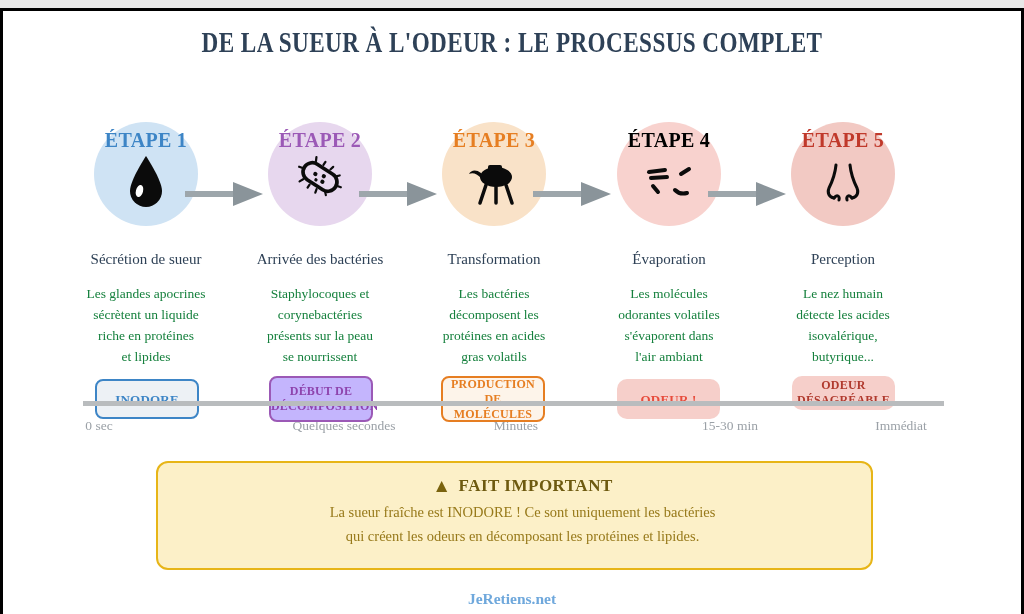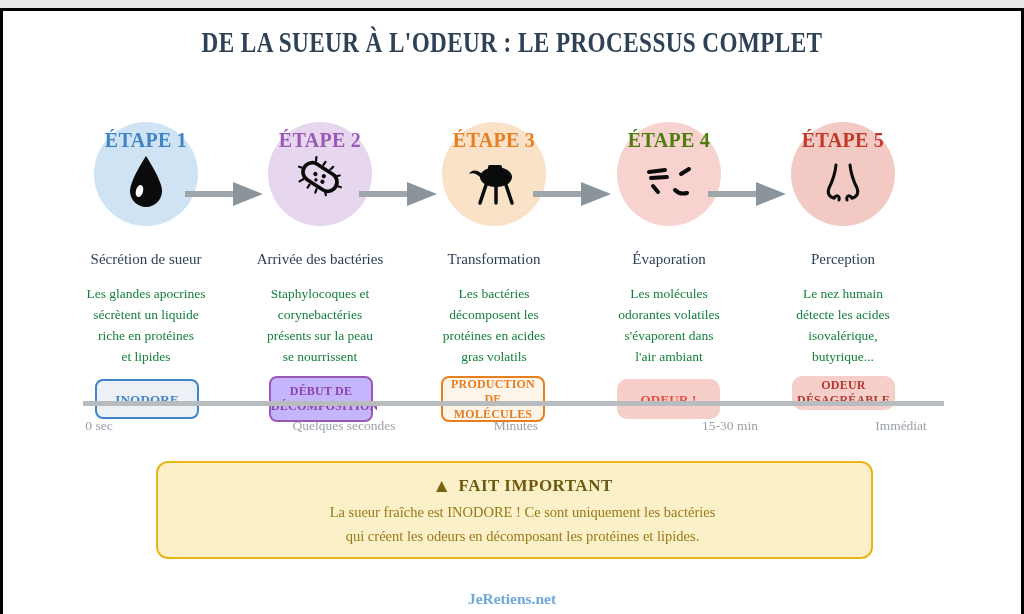--- a/index.html
+++ b/index.html
@@ -23,21 +23,21 @@
     font-size:20px;font-weight:bold;letter-spacing:.3px;}
   .icon{position:absolute;top:142px;left:50%;transform:translateX(-50%);}
   .heading{position:absolute;top:240px;left:-8px;width:192px;text-align:center;
     font-size:15px;font-weight:normal;color:#2e4156;}
   .desc{position:absolute;top:272px;left:0;width:176px;text-align:center;
     font-size:13.5px;line-height:21px;color:#15803d;}
   .desc span{display:block;}
   .s1 .circle{background:#cfe3f4}.s1 .etape{color:#3d85c6}
   .s2 .circle{background:#e7d7ee}.s2 .etape{color:#9b59b6}
   .s3 .circle{background:#f9e2c8}.s3 .etape{color:#e67e22}
-  .s4 .circle{background:#f8d2ce}.s4 .etape{color:#4d7c0f}
+  .s4 .circle{background:#f8d2ce}.s4 .etape{color:#000000}
   .s5 .circle{background:#f2c9c3}.s5 .etape{color:#c0392b}
   
   .arrow{position:absolute;top:171px;width:78px;height:24px;}
   .arrow.a1{left:182px}.arrow.a2{left:356px}.arrow.a3{left:530px}.arrow.a4{left:705px}
   
   .tl-line{position:absolute;left:80px;top:390px;width:861px;height:5px;
     background:#b9bcbe;z-index:3;}
   .badge{position:absolute;z-index:2;border-radius:8px;display:flex;
     flex-direction:column;justify-content:center;text-align:center;
     font-weight:bold;font-size:12px;line-height:15px;letter-spacing:.2px;}
@@ -49,21 +49,21 @@
   .badge.b3{left:438px;top:365px;width:104px;height:46px;background:#fdf4ea;
     border:2.5px solid #e67e22;color:#e67e22;}
   .badge.b4{left:614px;top:368px;width:103px;height:40px;background:#f6cfca;
     color:#e74c3c;font-size:13px;border-radius:10px;}
   .badge.b5{left:789px;top:365px;width:103px;height:34px;background:#f6cfca;
     color:#b03a2e;border-radius:10px;}
   .time{position:absolute;top:407px;transform:translateX(-50%);
     font-size:13.5px;color:#9ba1a7;white-space:nowrap;}
   .time.t1{left:96px}.time.t2{left:341px}.time.t3{left:513px}.time.t4{left:727px}.time.t5{left:898px}
   
-  .fact{position:absolute;left:153px;top:450px;width:717px;height:98px;
+  .fact{position:absolute;left:153px;top:450px;width:717px;height:109px;
     background:#fcf0c8;border:2px solid #e7b517;border-radius:12px;text-align:center;padding-left:16px;}
   .fact-title{margin-top:12px;font-size:17px;font-weight:bold;color:#6e5a10;letter-spacing:.5px;}
   .fact-tri{color:#7a630e;font-size:19px;margin-right:7px;vertical-align:-1px;}
   .fact-line{margin-top:7px;font-size:14.5px;color:#97791a;}
   
   .footer{position:absolute;top:579px;left:0;width:100%;text-align:center;
     font-size:15.5px;font-weight:bold;color:#6fa8dc;}
 </style>
 </head>
 <body>

